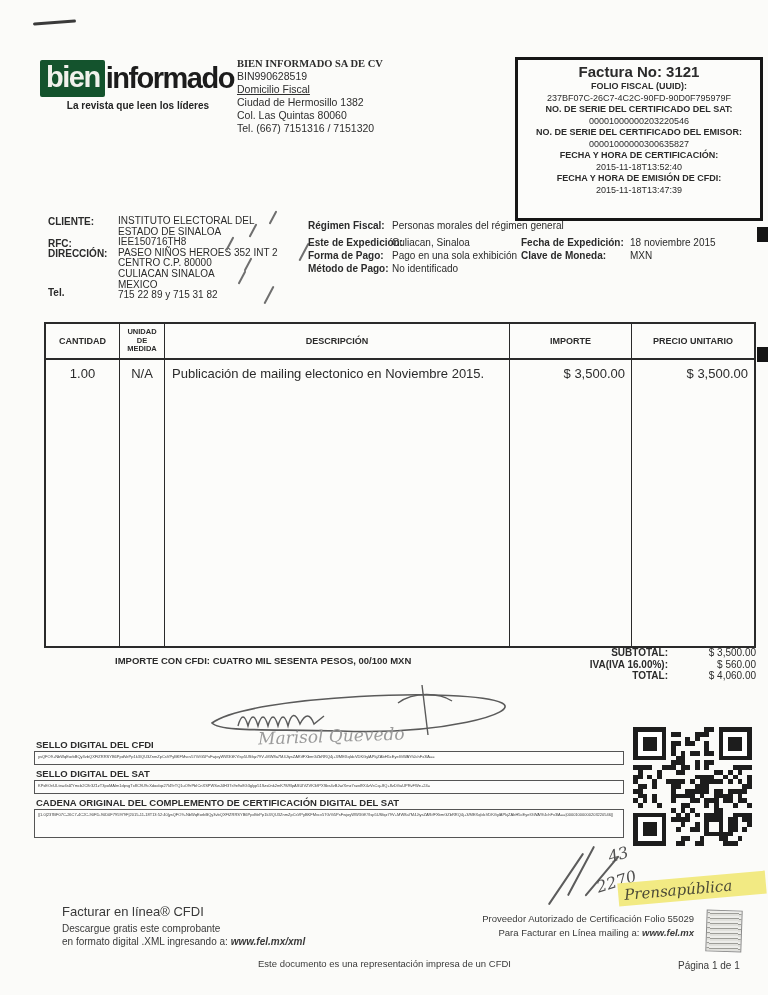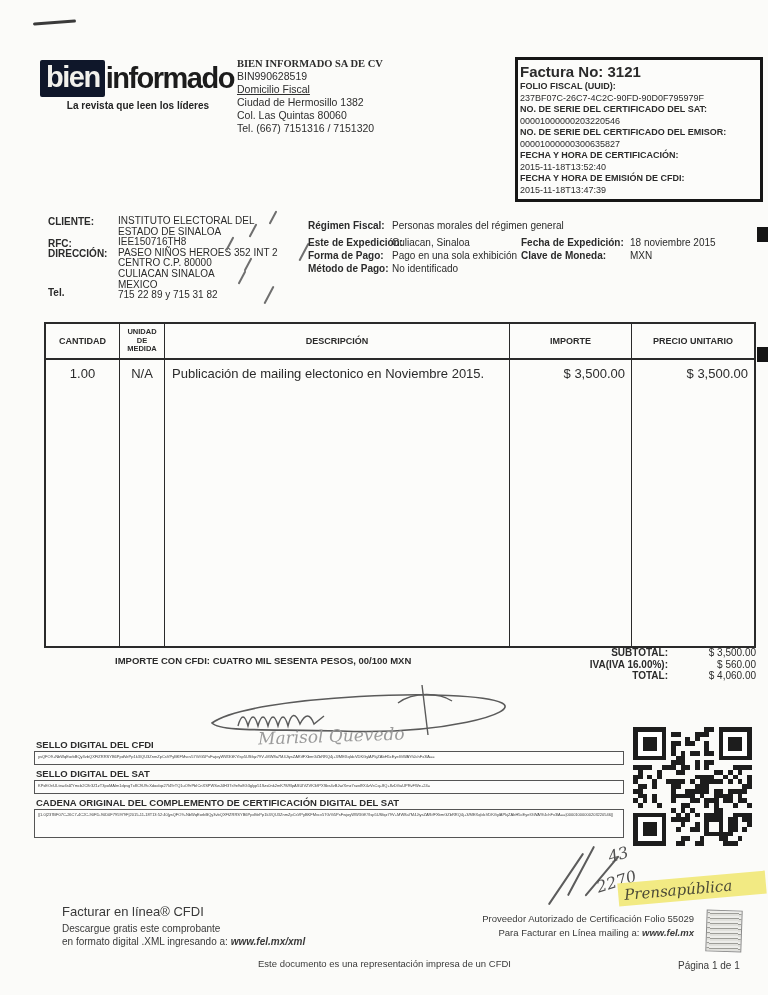--- a/index.html
+++ b/index.html
@@ -8,31 +8,31 @@
 
   
   .pen-dash{position:absolute;left:33px;top:21px;width:43px;height:3px;background:#3a3a3a;transform:rotate(-4deg);border-radius:2px;}
   .edge-art{position:absolute;width:11px;height:15px;background:#151515;}
   .art1{left:757px;top:227px;}
   .art2{left:757px;top:347px;}
 
   
   .logo-block{position:absolute;left:40px;top:60px;width:200px;}
   .logo-word{display:flex;align-items:center;font-weight:bold;font-size:29px;letter-spacing:-1.5px;color:#1c1c1c;}
-  .logo-bien{background:#0f172a;color:#f1f1ec;padding:1px 5px 3px 6px;margin-right:1px;border-radius:2px;}
+  .logo-bien{background:#14532d;color:#f1f1ec;padding:1px 5px 3px 6px;margin-right:1px;border-radius:2px;}
   .logo-tagline{font-size:10px;font-weight:bold;margin-top:3px;text-align:center;width:196px;color:#242424;}
 
   
   .company-block{position:absolute;left:237px;top:57px;width:280px;font-size:10.5px;line-height:1.24;color:#2d2d2d;}
   .company-name{font-weight:bold;font-family:Liberation Serif, serif;}
   .underline{text-decoration:underline;}
 
   
   .factura-box{position:absolute;left:515px;top:57px;width:238px;border:3px solid #161616;background:#fcfcfa;
-               text-align:left;padding:3px 2px 3px 2px;}
+               text-align:center;padding:3px 2px 22px 2px;}
   .fb-title{font-size:15px;font-weight:bold;margin-bottom:1px;}
   .fb-label{font-size:9px;font-weight:bold;line-height:1.28;}
   .fb-value{font-size:9px;line-height:1.28;}
 
   
   .c-lbl{position:absolute;font-size:10px;font-weight:bold;}
   .cl-cliente{left:48px;top:216px;}
   .cl-rfc{left:48px;top:238px;}
   .cl-dir{left:48px;top:248px;}
   .cl-tel{left:48px;top:287px;}

